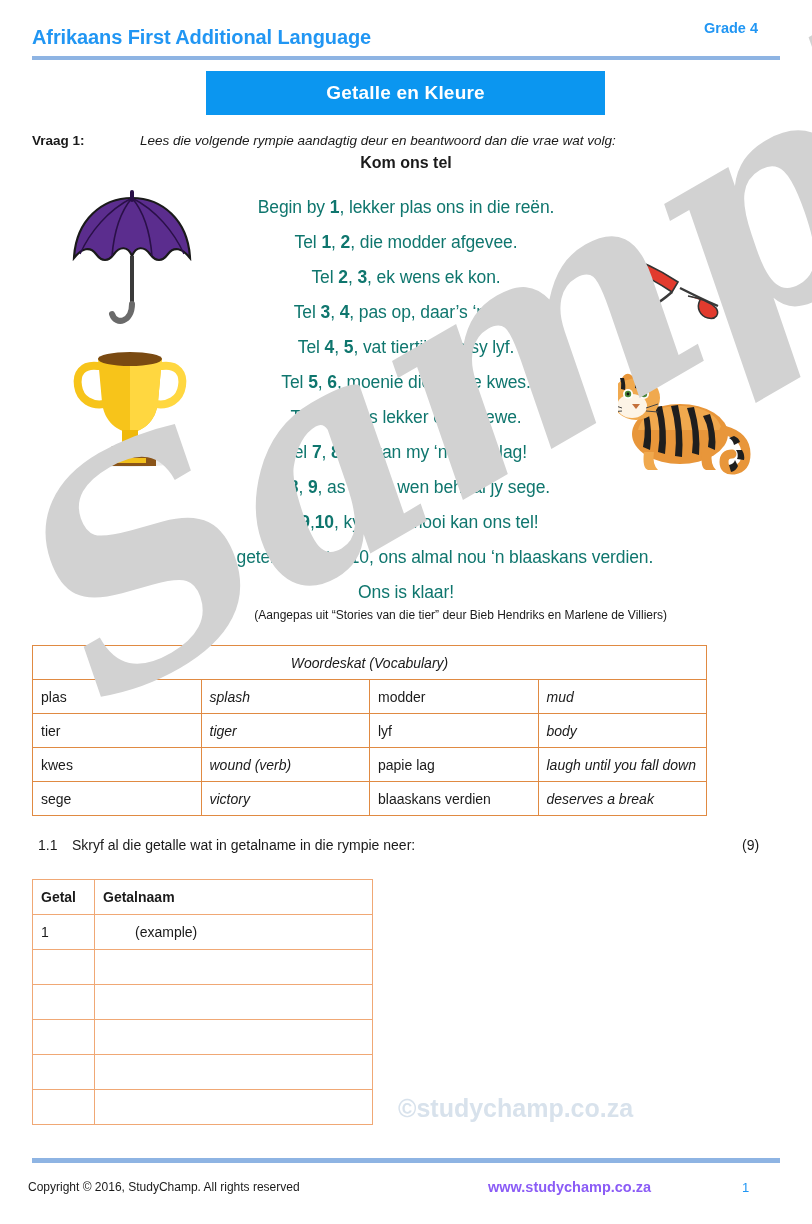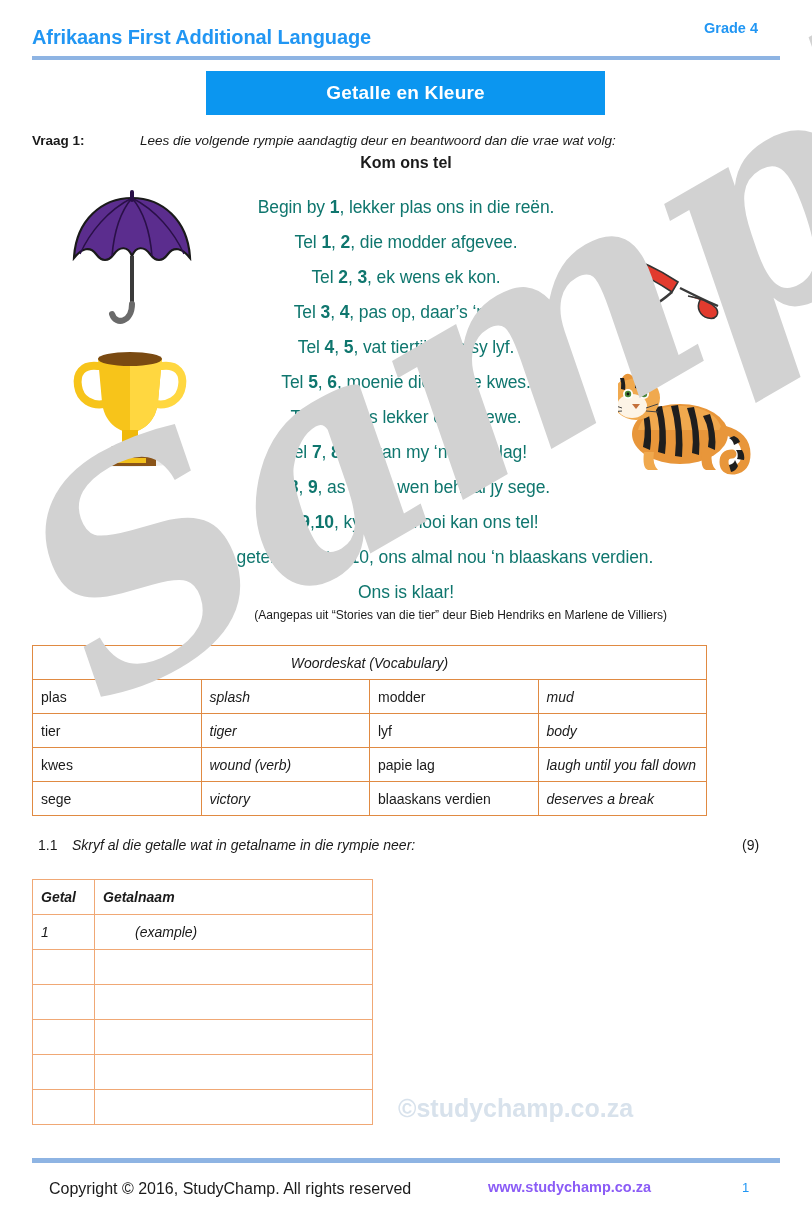--- a/index.html
+++ b/index.html
@@ -159,37 +159,35 @@
     left: 38px; top: 837px;
     font-size: 14px;
     color: #1a1a1a;
   }
   #q11-text {
     position: absolute;
     left: 72px; top: 837px;
     font-size: 14px;
     color: #1a1a1a;
     white-space: nowrap;
-    font-style: italic;
   }
   #q11-marks {
     position: absolute;
     left: 742px; top: 837px;
     font-size: 14px;
     color: #1a1a1a;
   }
 
   
   #answer-table {
     position: absolute;
     left: 32px; top: 879px;
     width: 340px;
     border-collapse: collapse;
     table-layout: fixed;
-    font-style: italic;
   }
   #answer-table td {
     border: 1px solid #f0a875;
     height: 35px;
     padding: 0 8px;
     font-size: 14px;
     color: #1a1a1a;
     vertical-align: middle;
   }
   #answer-table td.hdr { font-weight: bold; }
@@ -200,22 +198,22 @@
   
   #footer-rule {
     position: absolute;
     left: 32px; top: 1158px;
     width: 748px;
     height: 5px;
     background: #8eb4e3;
   }
   #footer-copyright {
     position: absolute;
-    left: 49px; top: 1180px;
-    font-size: 16px;
+    left: 28px; top: 1180px;
+    font-size: 12px;
     color: #1a1a1a;
   }
   #footer-url {
     position: absolute;
     left: 488px; top: 1179px;
     font-size: 14.5px;
     font-weight: bold;
     color: #8b5cf6;
   }
   #footer-pagenum {

